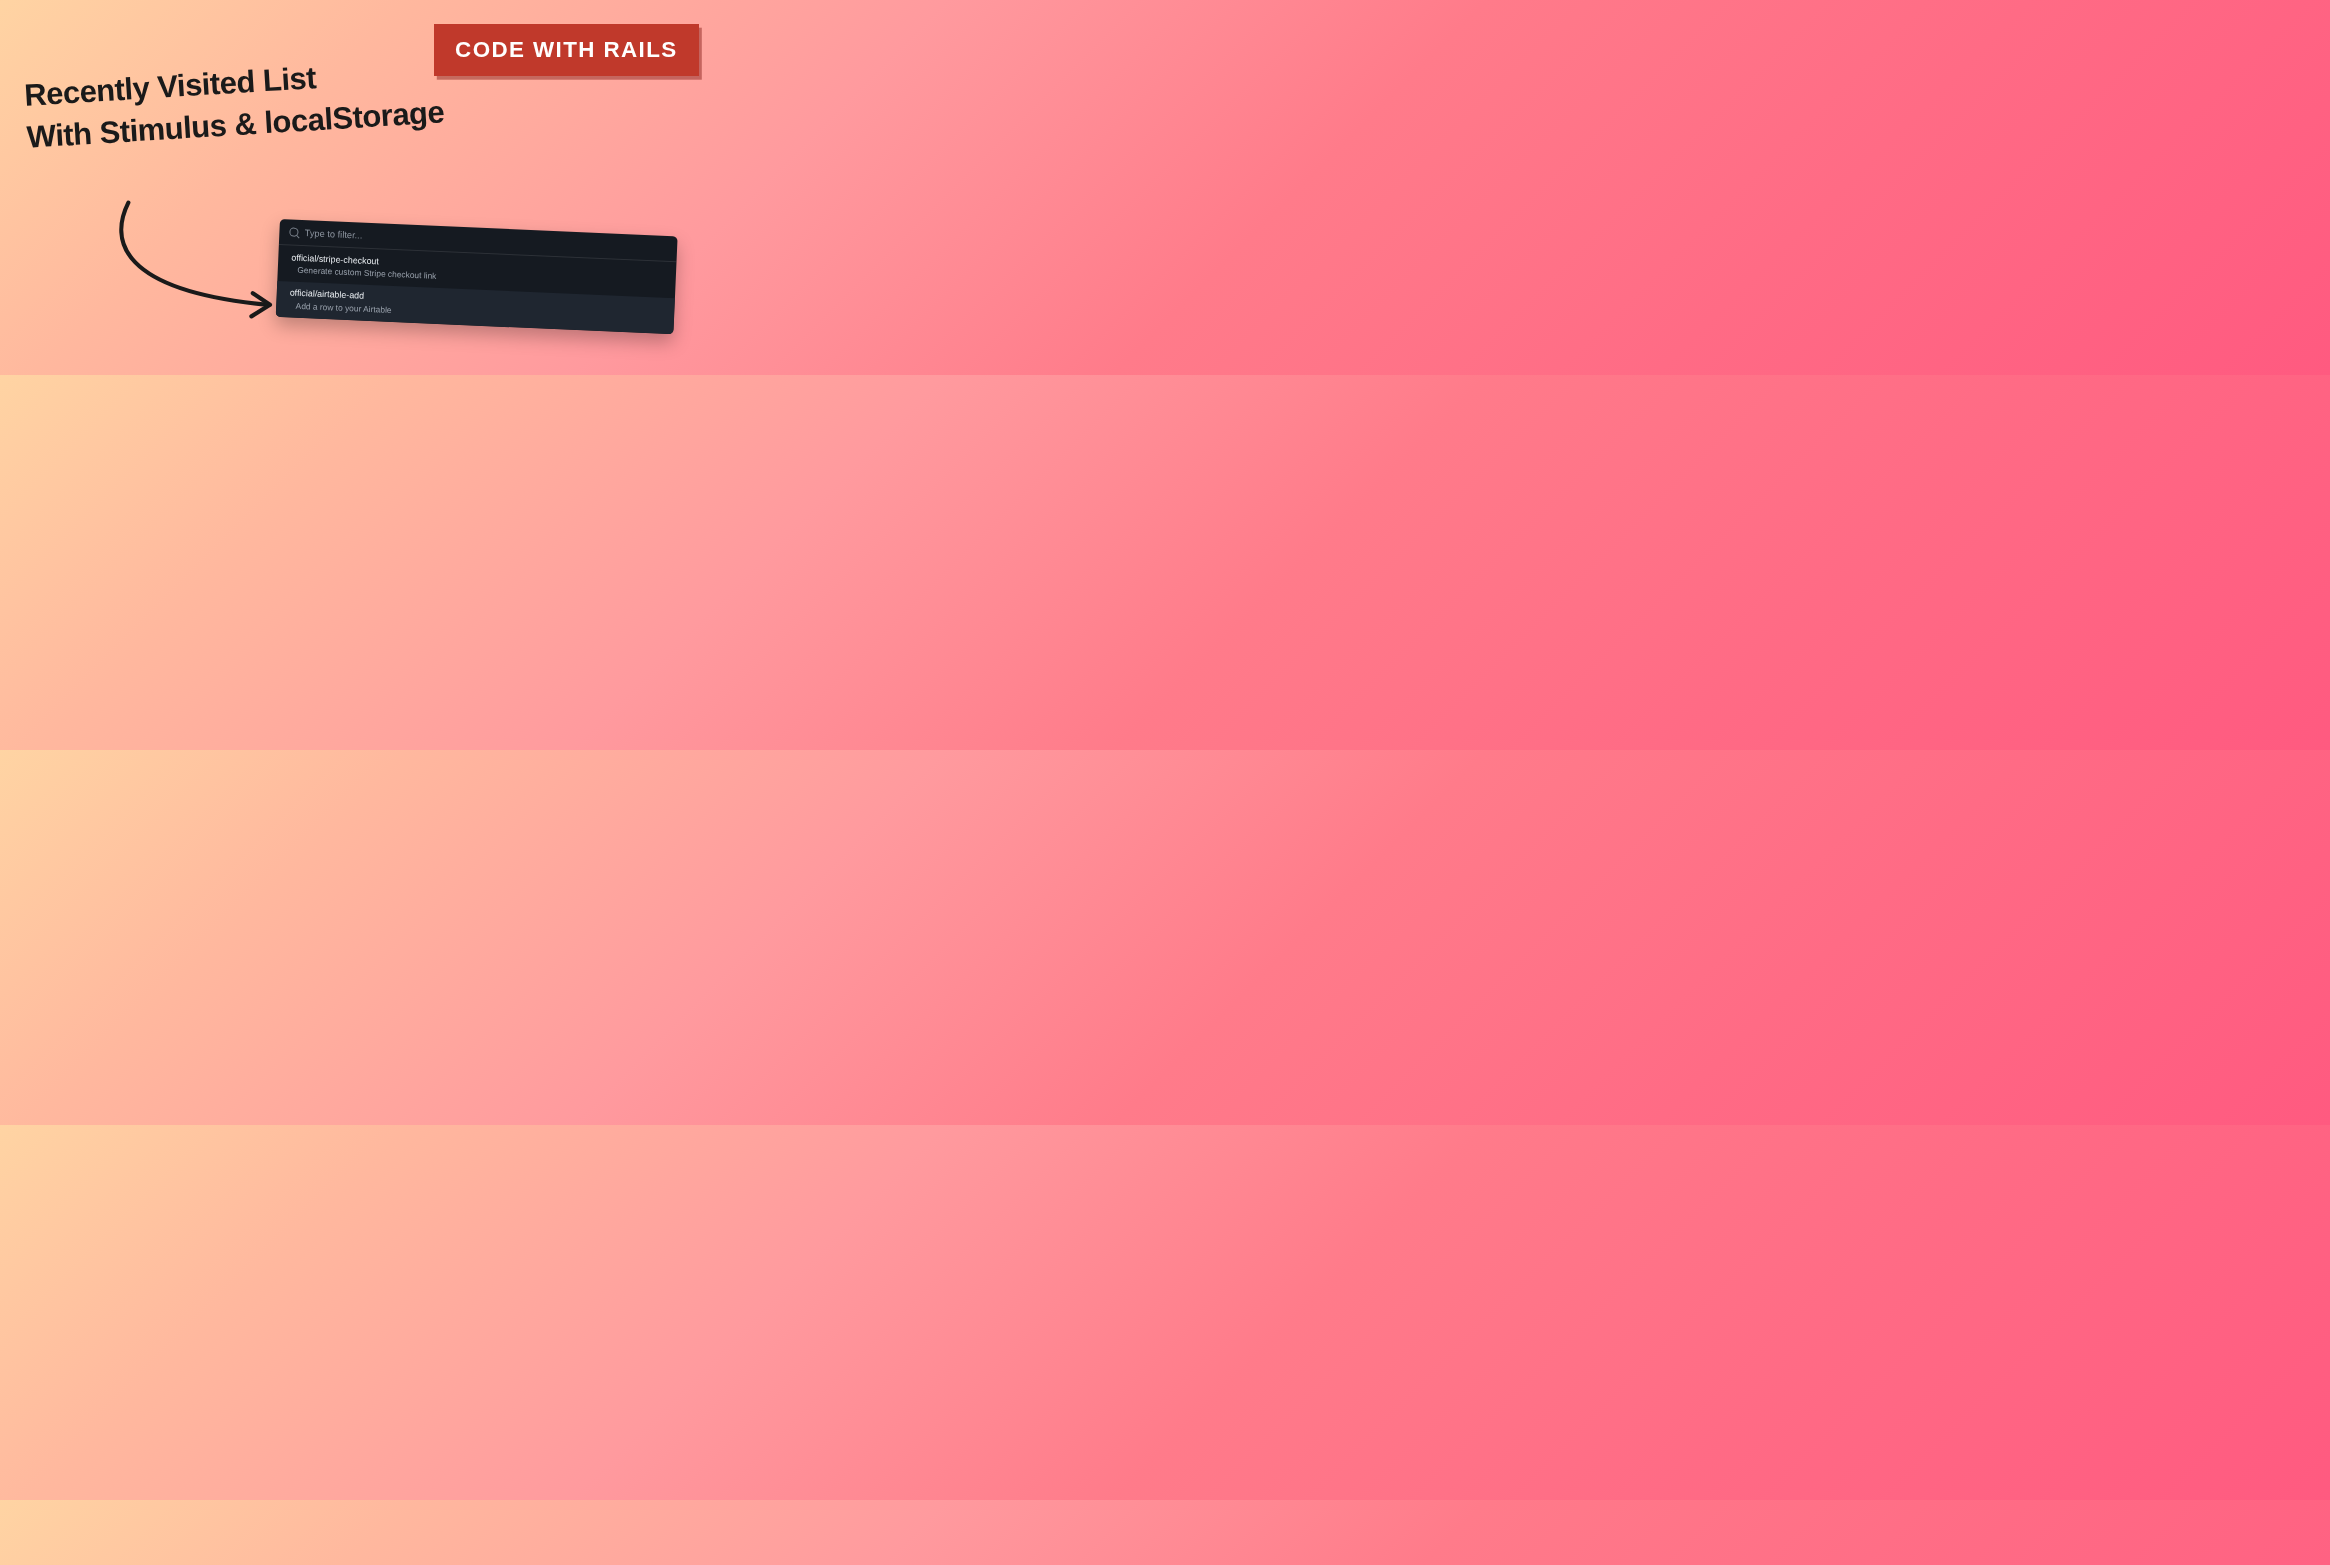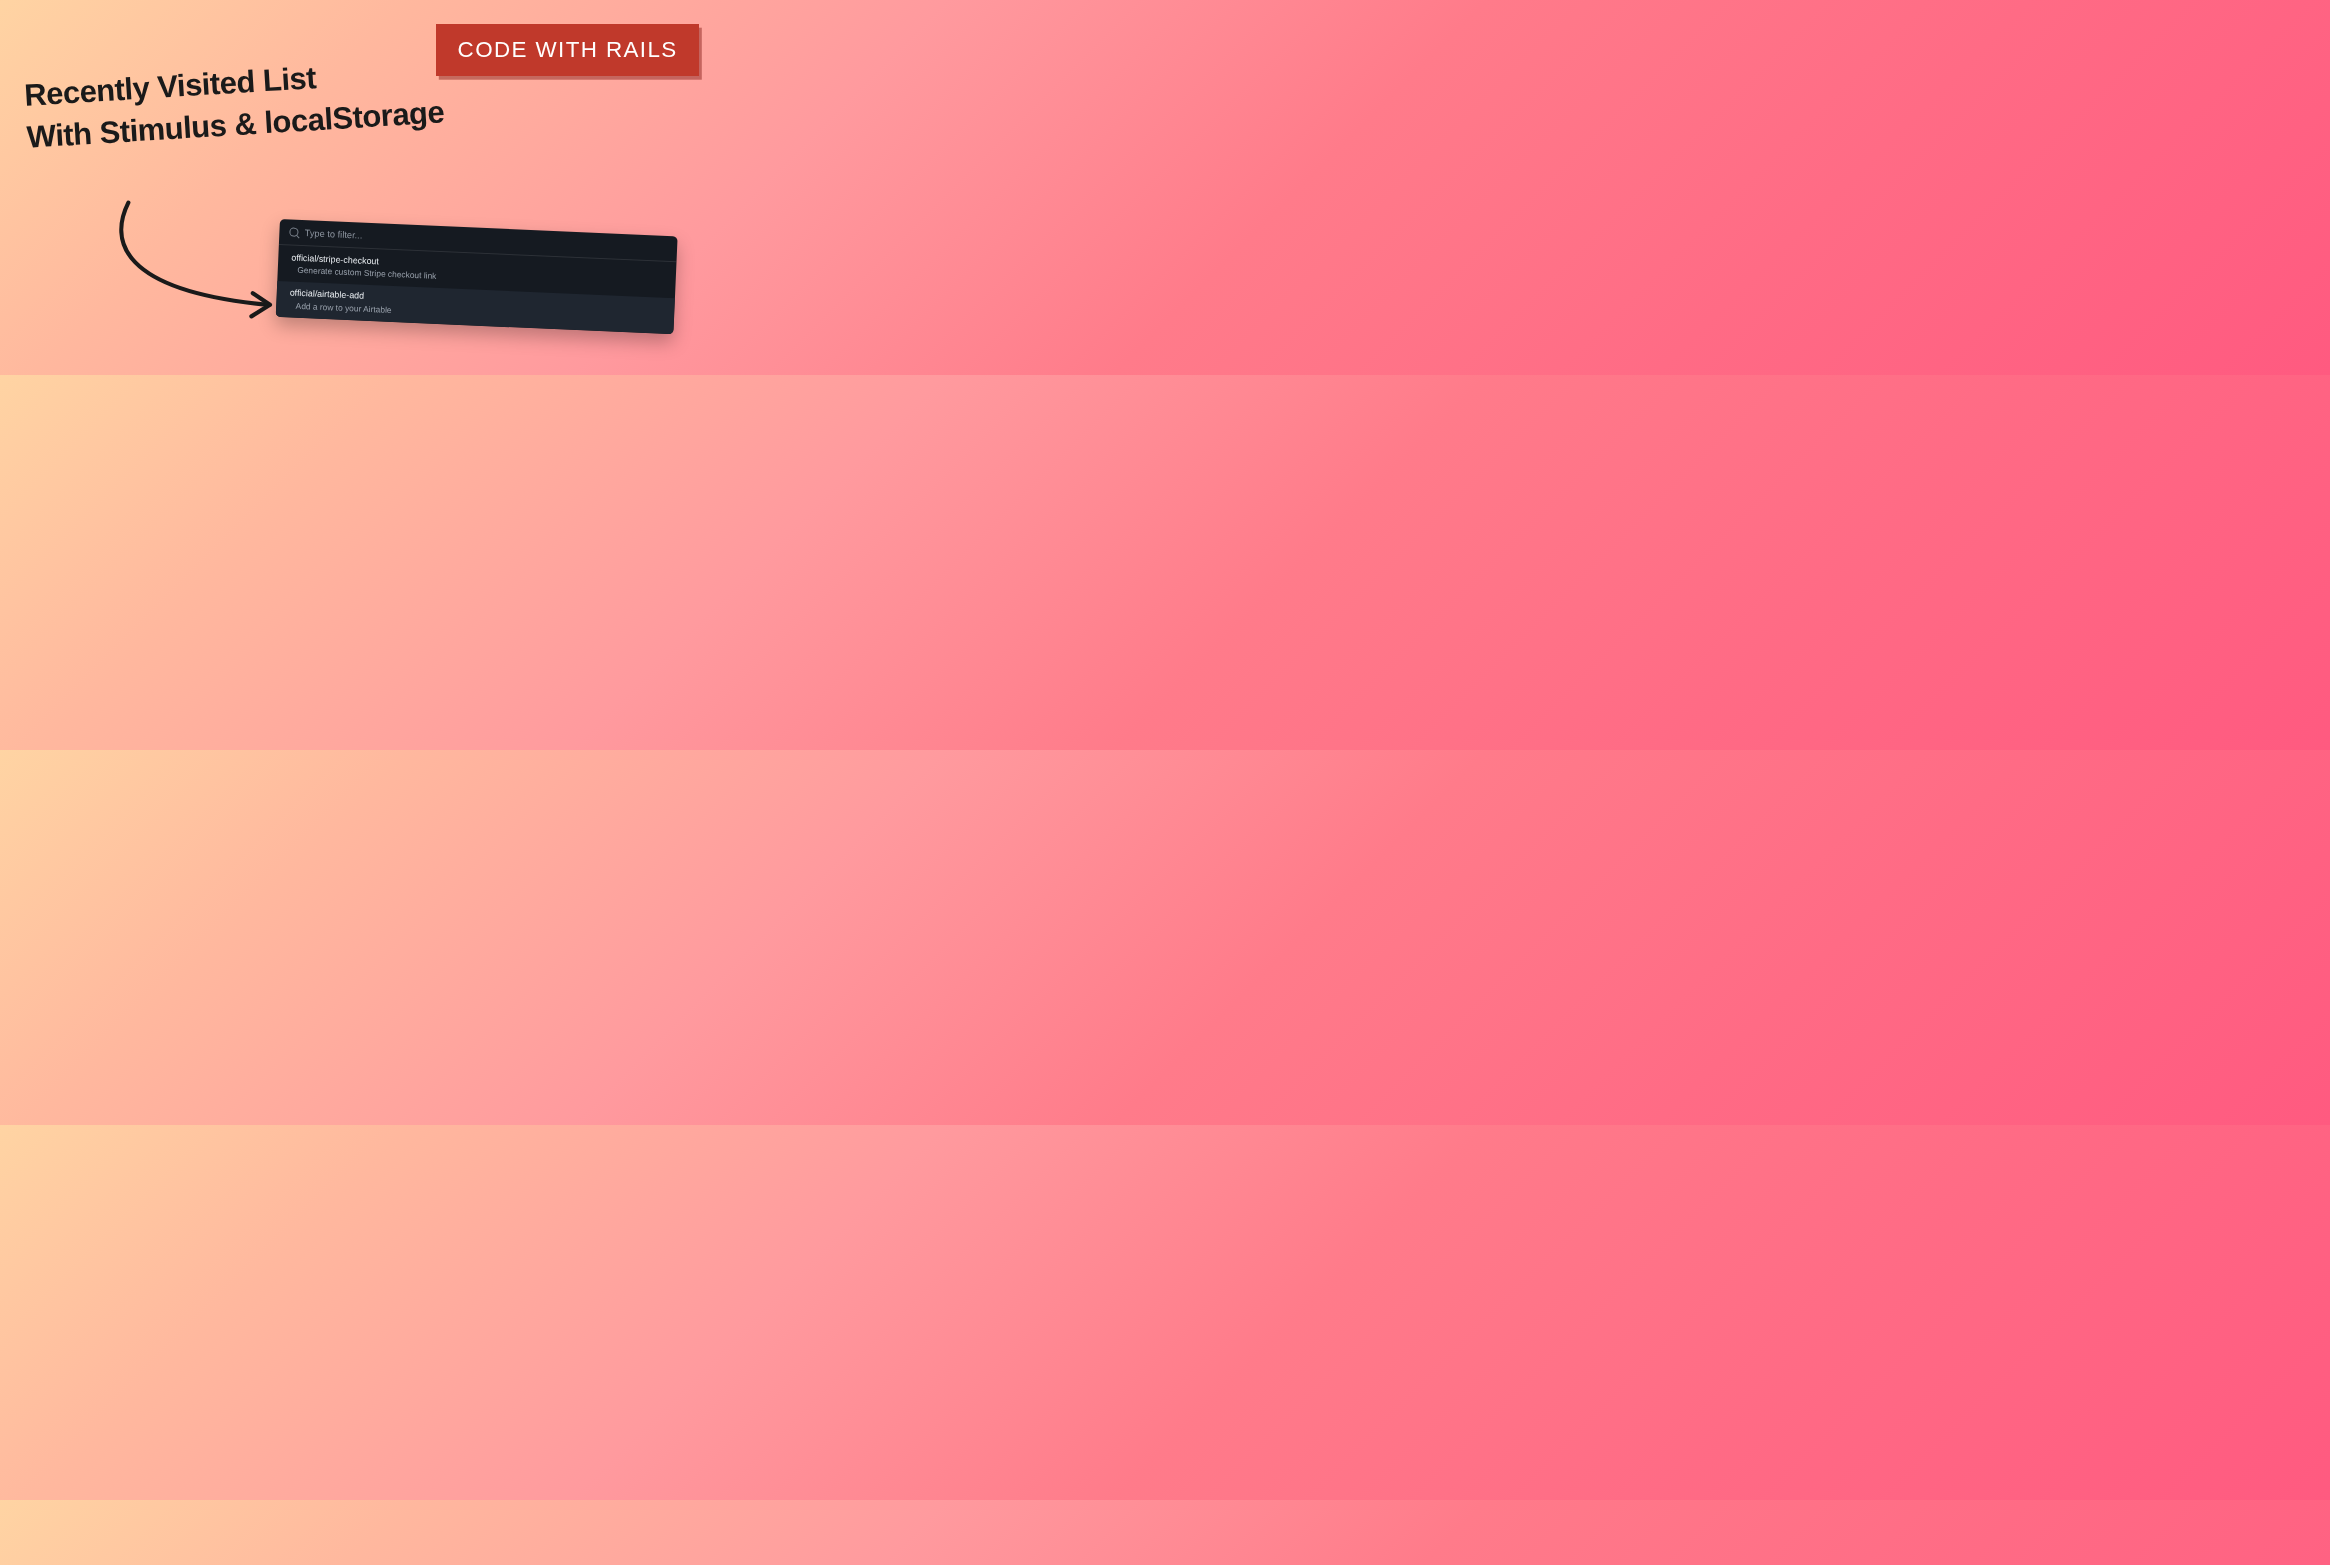--- a/index.html
+++ b/index.html
@@ -10,21 +10,21 @@
   font-family: -apple-system, BlinkMacSystemFont, "Segoe UI", Arial, sans-serif;
   position: relative;
   overflow: hidden;
 }
 .badge {
   position: absolute;
   top: 24px;
   right: 17px;
   background: #c0392b;
   color: #fff;
-  font-weight: 400;
+  font-weight: 700;
   font-size: 22.4px;
   letter-spacing: 1.4px;
   padding: 13px 21.4px;
   box-shadow: 2.8px 3.7px 0px rgba(140, 35, 30, 0.5);
 }
 .headline {
   position: absolute;
   top: 75px;
   left: 23px;
   transform: rotate(-3.5deg);

